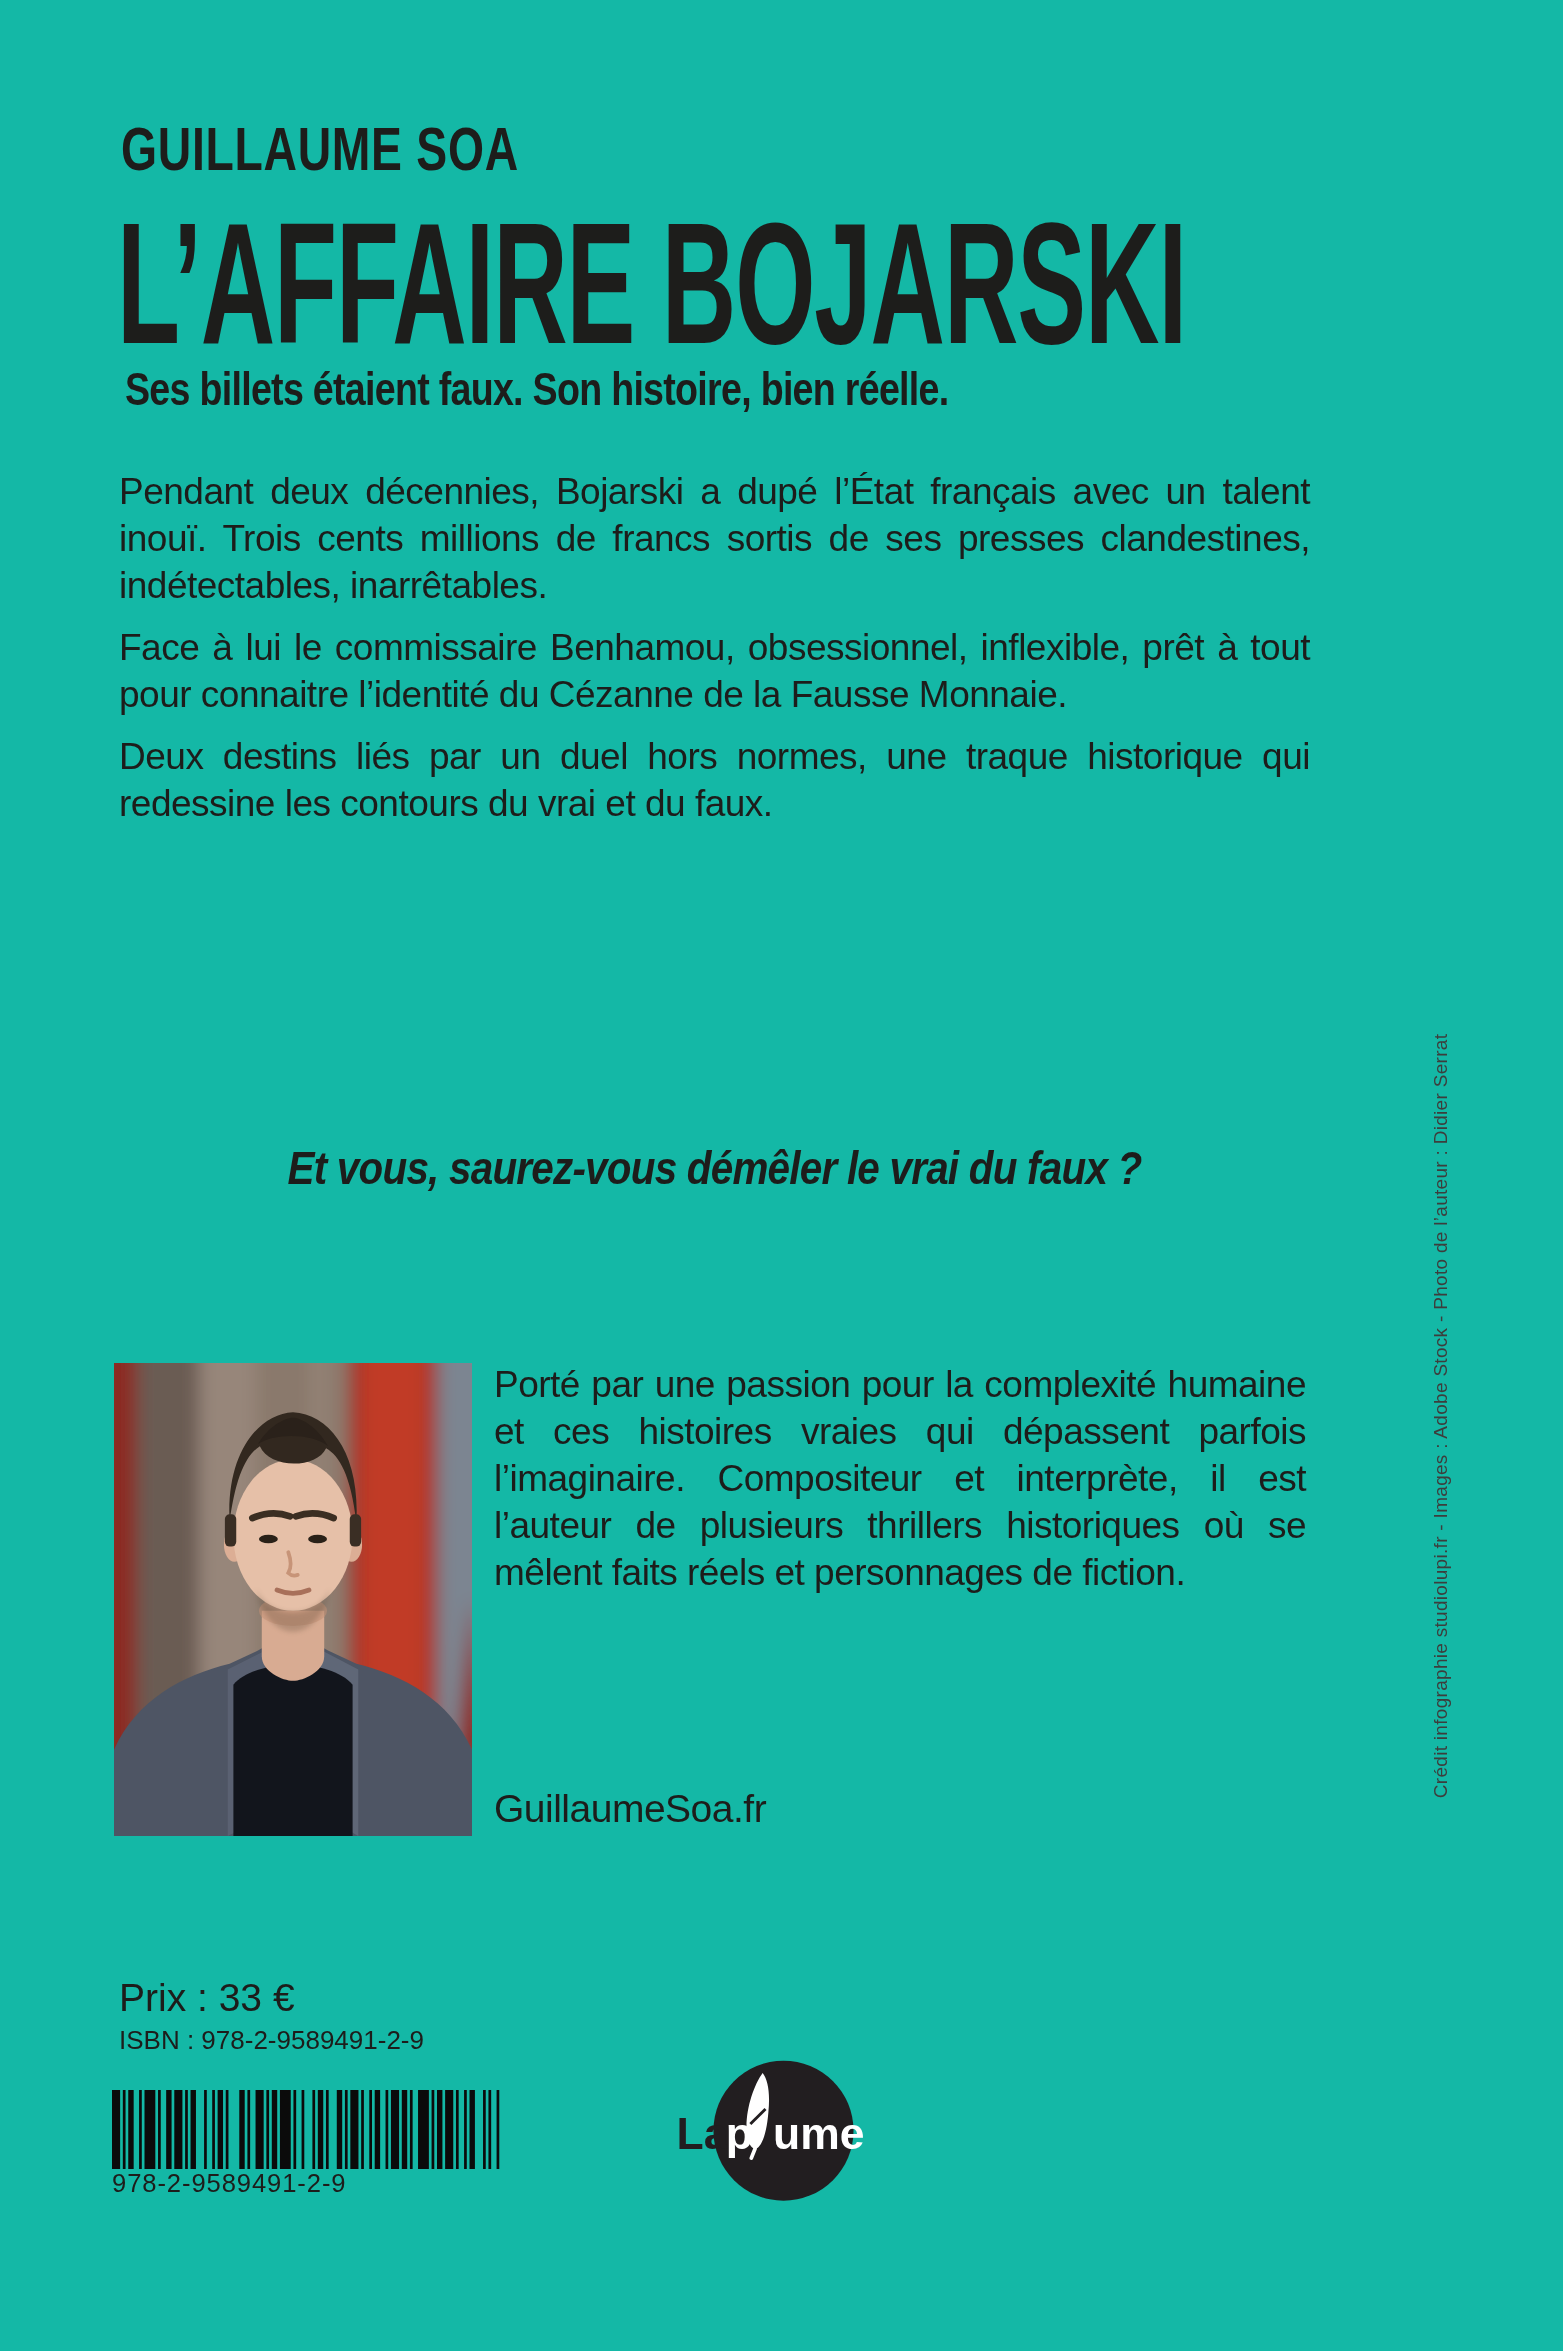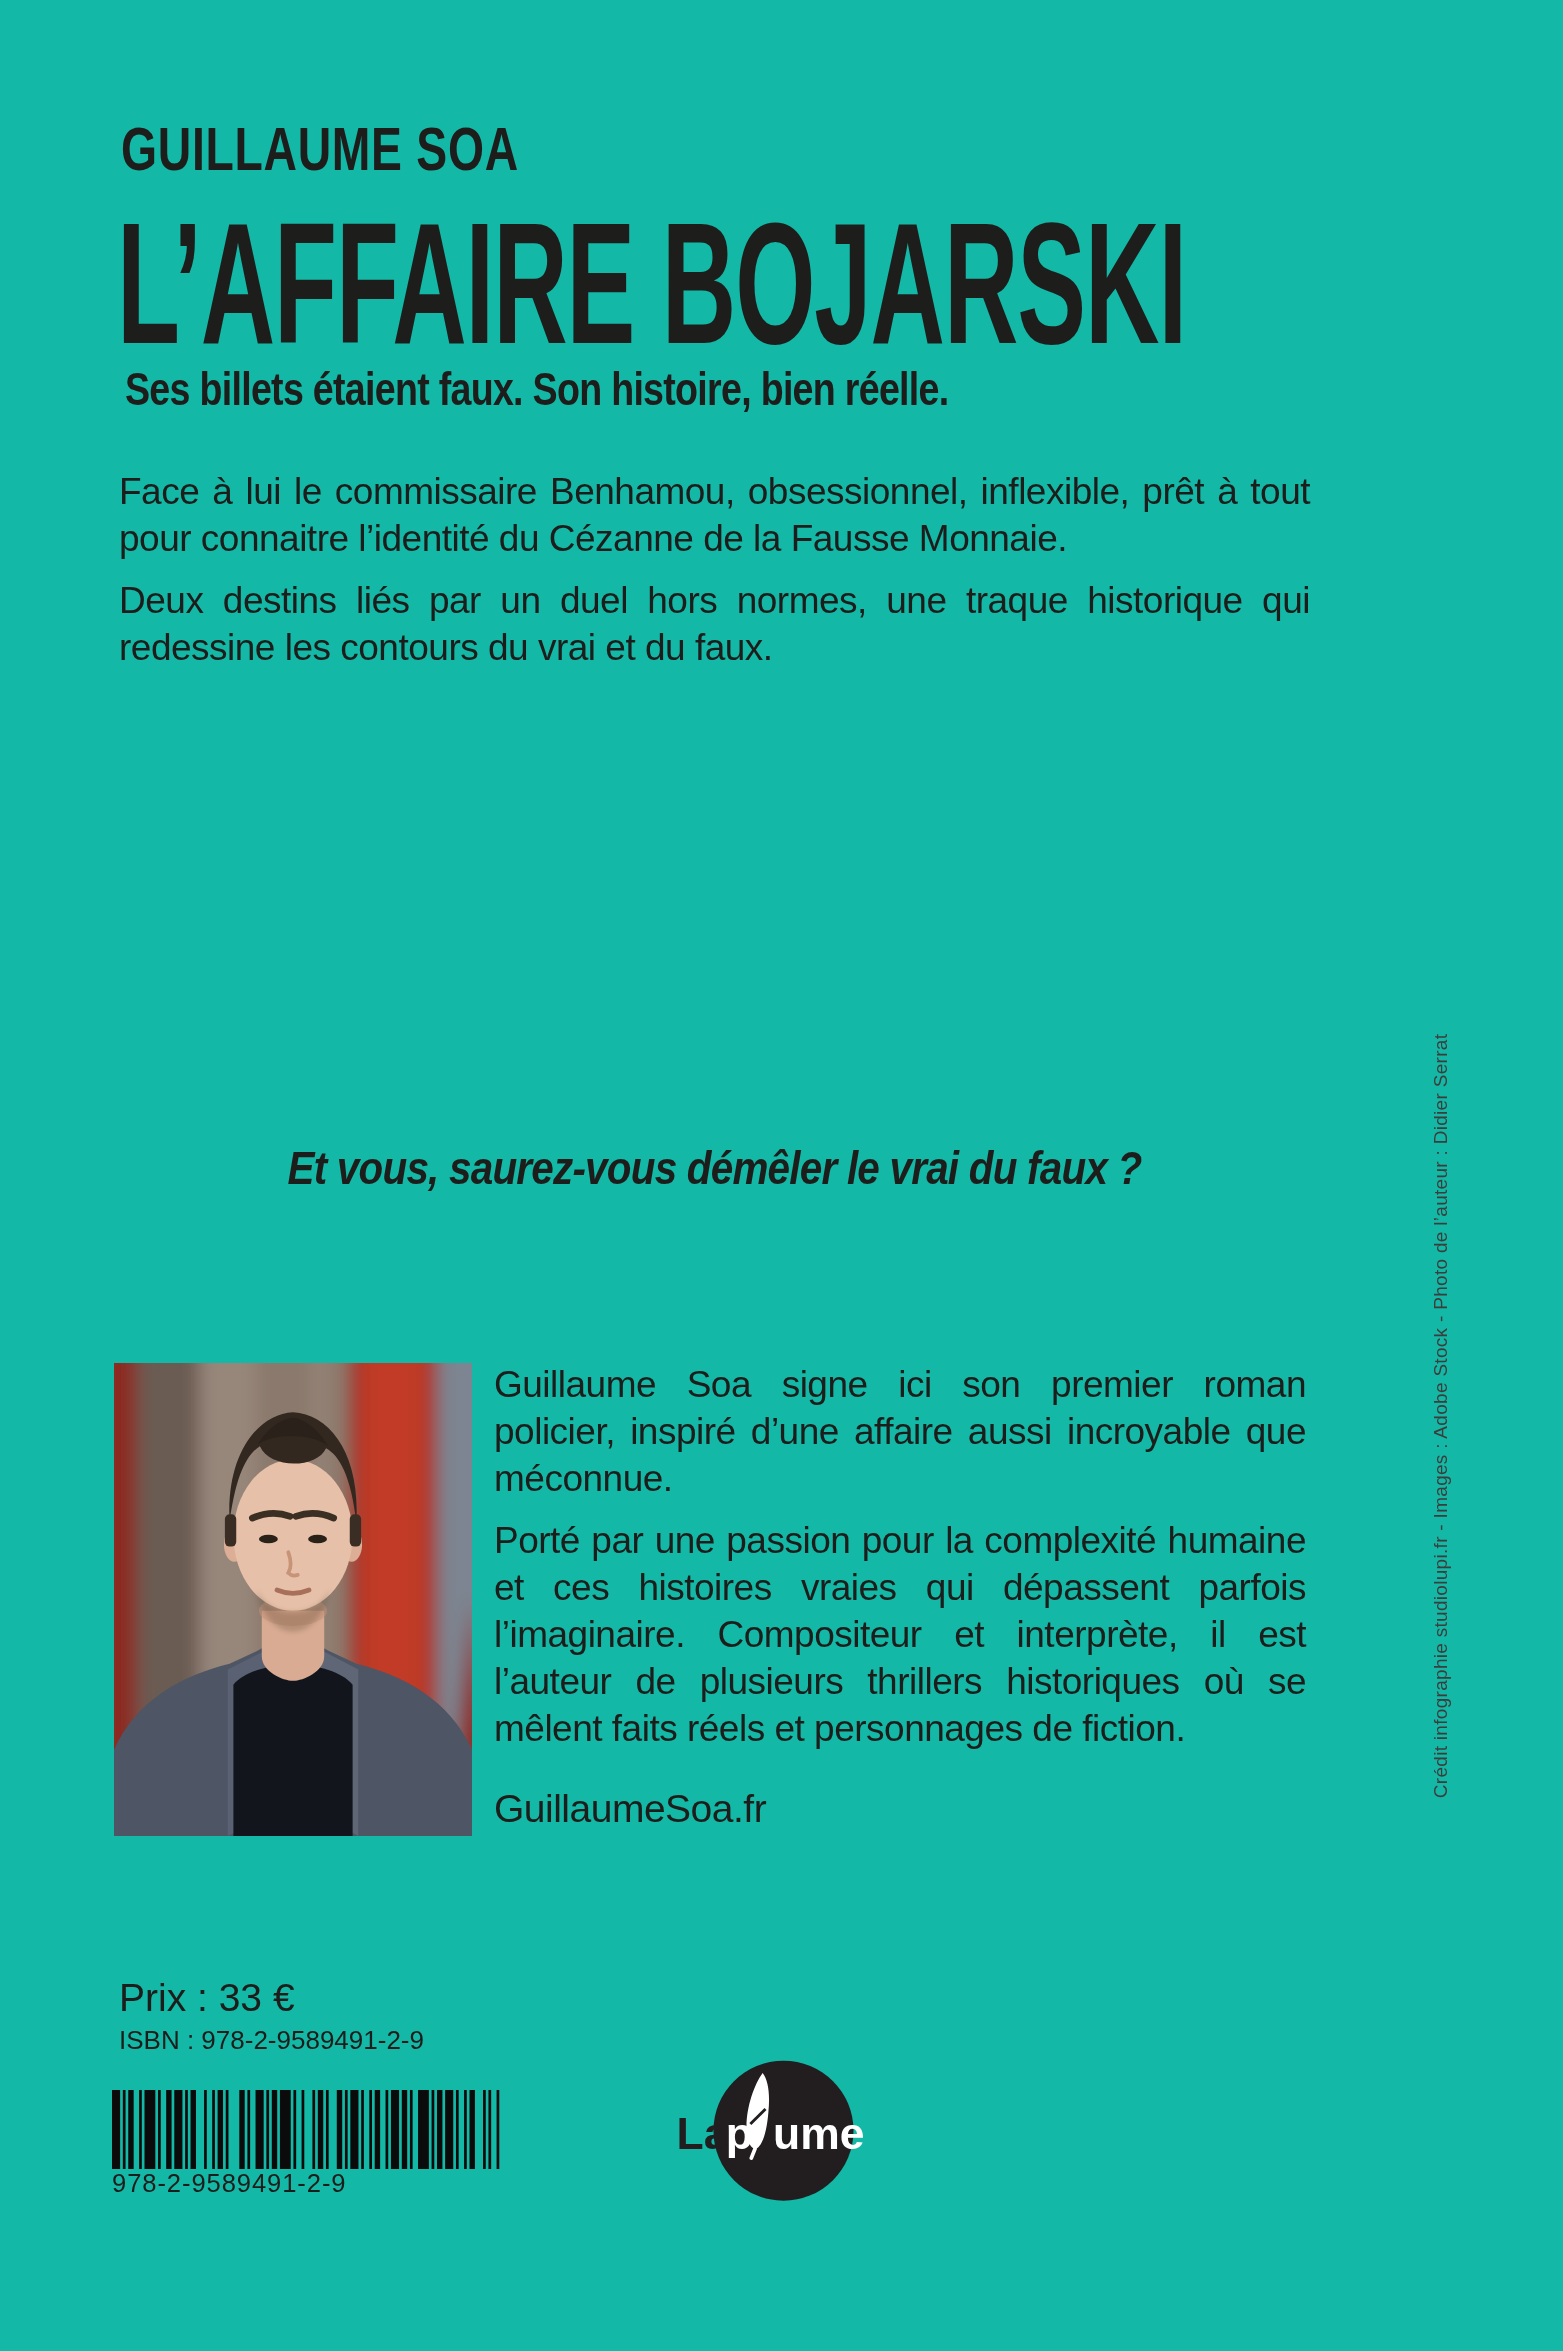--- a/index.html
+++ b/index.html
@@ -72,20 +72,21 @@
 
 <div class="page">
 
   <div class="author-name">GUILLAUME SOA</div>
 
   <div class="book-title">L’AFFAIRE BOJARSKI</div>
 
   <div class="tagline">Ses billets étaient faux. Son histoire, bien réelle.</div>
 
   <div class="synopsis">
+    <p>Pendant deux décennies, Bojarski a dupé l’État français avec un talent inouï. Trois cents millions de francs sortis de ses presses clandestines, indétectables, inarrêtables.</p>
     <p>Face à lui le commissaire Benhamou, obsessionnel, inflexible, prêt à tout pour connaitre l’identité du Cézanne de la Fausse Monnaie.</p>
     <p>Deux destins liés par un duel hors normes, une traque historique qui redessine les contours du vrai et du faux.</p>
   </div>
 
   <div class="question">Et vous, saurez-vous démêler le vrai du faux ?</div>
 
   <div class="photo">
     <svg width="358" height="473" viewBox="0 0 378 500" xmlns="http://www.w3.org/2000/svg">
       <defs>
         <filter id="blurbg" x="-20%" y="-20%" width="140%" height="140%">
@@ -126,21 +127,20 @@
         <path d="M232,164 q-20,-9 -40,-2" stroke="#3b2e22" stroke-width="7" fill="none" stroke-linecap="round"></path>
         <ellipse cx="163" cy="186" rx="10" ry="4.5" fill="#2a2118"></ellipse>
         <ellipse cx="215" cy="186" rx="10" ry="4.5" fill="#2a2118"></ellipse>
         <path d="M184,200 q5,14 0,22 q4,4 10,2" stroke="#c79478" stroke-width="4" fill="none" stroke-linecap="round"></path>
         <path d="M172,240 q17,7 34,0" stroke="#a8705a" stroke-width="5" fill="none" stroke-linecap="round"></path>
       </g>
     </svg>
   </div>
 
   <div class="bio">
-    <p>Guillaume Soa signe ici son premier roman policier, inspiré d’une affaire aussi incroyable que méconnue.</p>
     <p>Porté par une passion pour la complexité humaine et ces histoires vraies qui dépassent parfois l’imaginaire. Compositeur et interprète, il est l’auteur de plusieurs thrillers historiques où se mêlent faits réels et personnages de fiction.</p>
   </div>
 
   <div class="website">GuillaumeSoa.fr</div>
 
   <div class="credit">Crédit infographie studiolupi.fr - Images : Adobe Stock - Photo de l’auteur : Didier Serrat</div>
 
   <div class="price">Prix : 33 €</div>
   <div class="isbn">ISBN : 978-2-9589491-2-9</div>
 

